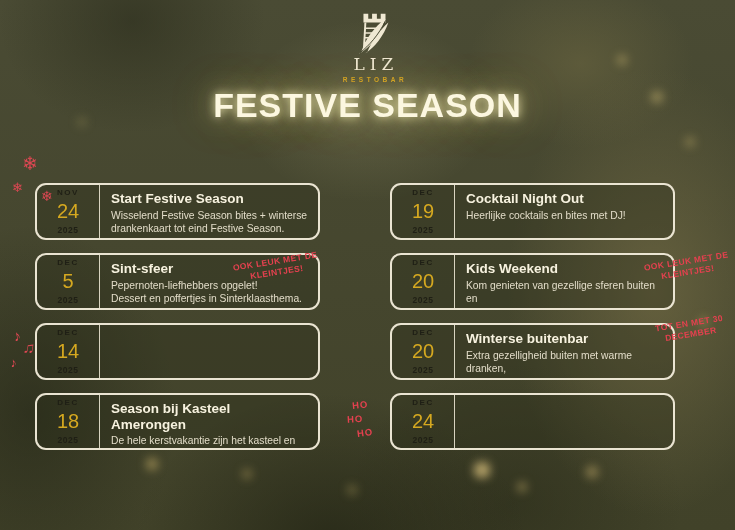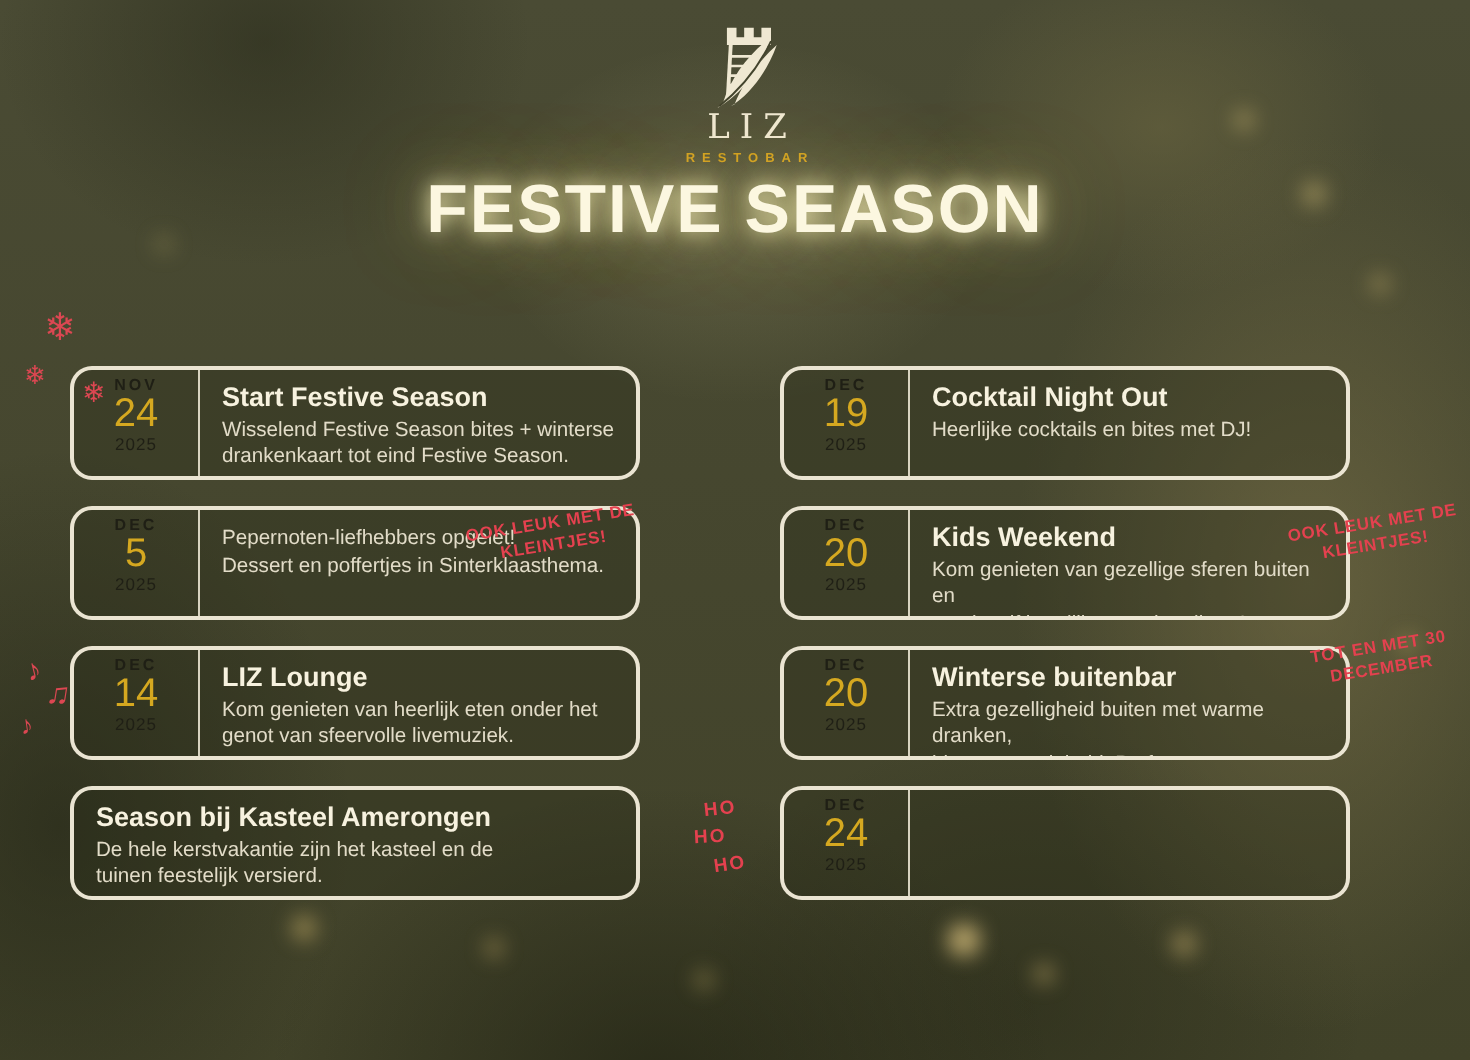--- a/index.html
+++ b/index.html
@@ -61,27 +61,27 @@
   .col{position:absolute;top:183px;width:285px;}
   .col-left{left:35px;}
   .col-right{left:390px;}
   .card{
     box-sizing:border-box;height:57px;margin-bottom:13px;
     display:flex;align-items:stretch;
     border:2px solid rgba(244,238,220,0.95);border-radius:11px;
     background:rgba(40,42,25,0.32);
   }
   .date{
-    flex:0 0 62px;display:flex;flex-direction:column;align-items:center;justify-content:flex-start;
+    flex:0 0 62px;display:flex;flex-direction:column;align-items:center;justify-content:space-between;
     border-right:1.5px solid rgba(244,238,220,0.85);
     padding:3px 0;
   }
   .date .month{font-size:8px;font-weight:bold;letter-spacing:1.5px;color:#2020154;color:#1f1f15;}
   .date .day{font-size:20px;font-weight:400;color:#d5a820;line-height:1.02;}
-  .date .year{font-size:8.5px;font-weight:normal;color:#1f1f15;letter-spacing:0.5px;}
+  .date .year{font-size:8.5px;font-weight:bold;color:#1f1f15;letter-spacing:0.5px;}
   .info{flex:1;padding:6px 10px 5px 11px;overflow:hidden;}
   .event-title{font-size:13.5px;font-weight:bold;color:#f7f2df;line-height:1.15;}
   .event-desc{font-size:10.3px;color:#e2dcc8;line-height:1.34;margin-top:2px;white-space:pre-line;}
 
   
   .deco{position:absolute;color:#dc4752;pointer-events:none;}
   .snow1{left:22px;top:152px;font-size:19px;}
   .snow2{left:12px;top:180px;font-size:13px;}
   .snow3{left:41px;top:188px;font-size:14px;}
   .note1{left:13px;top:327px;font-size:15px;transform:rotate(-14deg);}
@@ -135,37 +135,38 @@
 drankenkaart tot eind Festive Season.</div>
       </div>
     </div>
     <div class="card">
       <div class="date">
         <div class="month">DEC</div>
         <div class="day">5</div>
         <div class="year">2025</div>
       </div>
       <div class="info">
+        <div class="event-title">Sint-sfeer</div>
         <div class="event-desc">Pepernoten-liefhebbers opgelet!
 Dessert en poffertjes in Sinterklaasthema.</div>
       </div>
     </div>
     <div class="card">
       <div class="date">
         <div class="month">DEC</div>
         <div class="day">14</div>
         <div class="year">2025</div>
       </div>
-      <div class="info">
-        <div class="event-title">LIZ Lounge</div>
-        <div class="event-desc">Kom genieten van heerlijk eten onder het
-genot van sfeervolle livemuziek.</div>
-      </div>
-    </div>
-    <div class="card">
+    </div>
+    <div class="card">
+      <div class="date">
+        <div class="month">DEC</div>
+        <div class="day">18</div>
+        <div class="year">2025</div>
+      </div>
       <div class="info">
         <div class="event-title">Season bij Kasteel Amerongen</div>
         <div class="event-desc">De hele kerstvakantie zijn het kasteel en de
 tuinen feestelijk versierd.</div>
       </div>
     </div>
   </div>
 
   <div class="col col-right">
     <div class="card">

